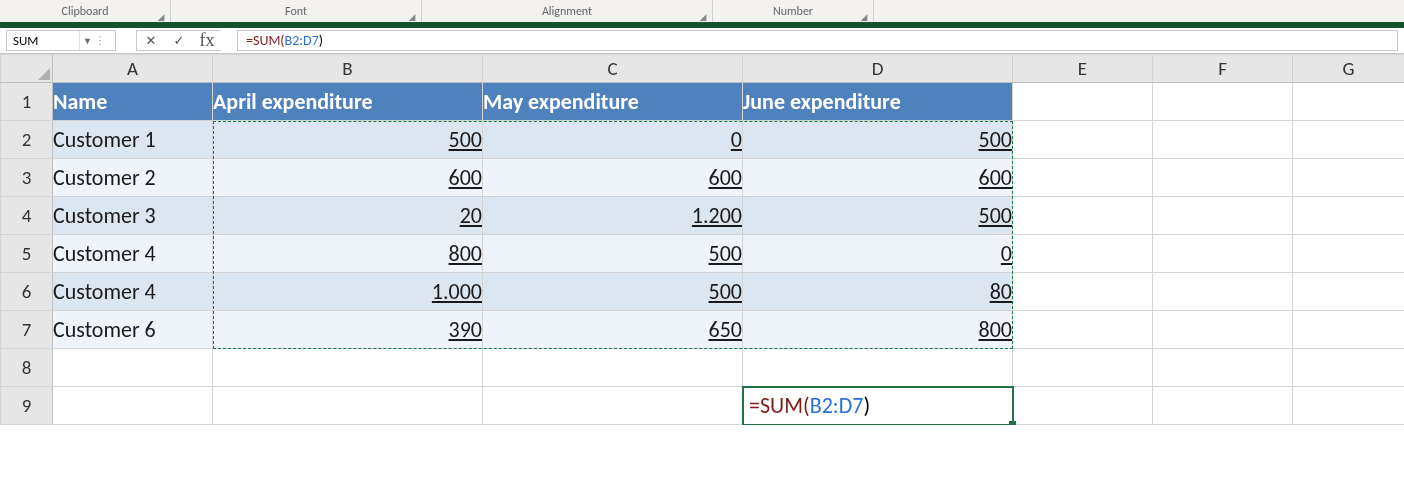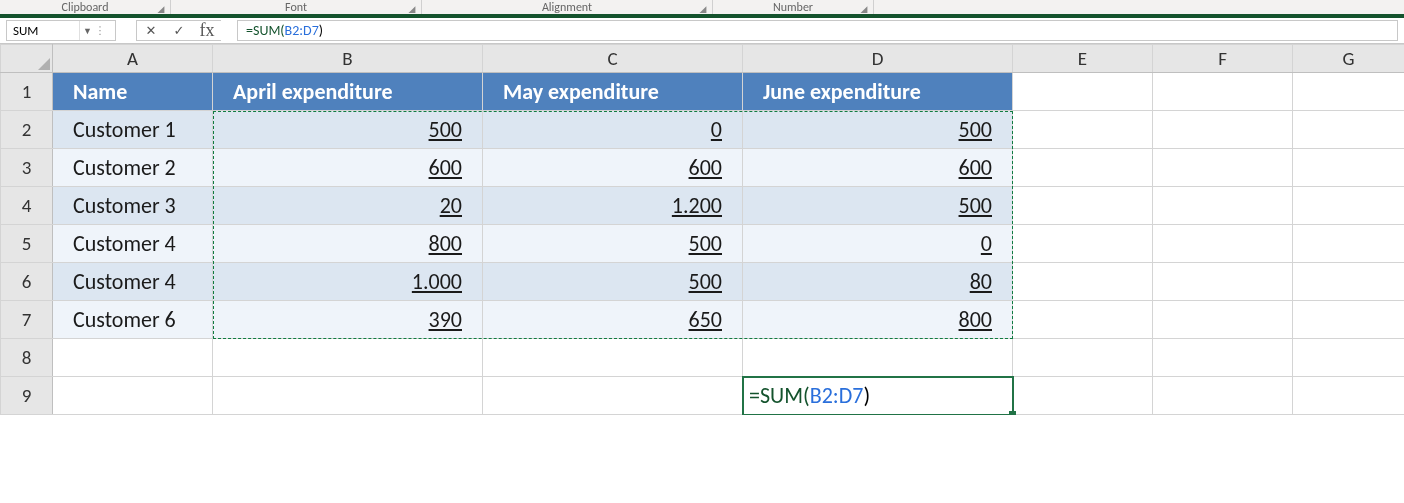--- a/index.html
+++ b/index.html
@@ -9,23 +9,23 @@
     font-size: 13px;
     background: #fff;
     color: #333;
     overflow: hidden;
   }
 
   
   .ribbon-row {
     display: flex;
     align-items: center;
-    height: 18px;
+    height: 28px;
     background: #f3f2f1;
-    border-bottom: 4px solid #14532d;
+    border-bottom: 6px solid #14532d;
     font-size: 12px;
     color: #666;
     user-select: none;
   }
   .ribbon-group {
     display: flex;
     align-items: center;
     justify-content: center;
     position: relative;
     height: 100%;
@@ -106,21 +106,21 @@
   }
   .colhead{
     background:#e6e6e6;height:28px;text-align:center;font-size:19px;color:#333;font-weight:normal;
     border-bottom:1px solid #bfbfbf;
   }
   .rowhead{
     background:#e6e6e6;width:52px;text-align:center;font-size:19px;color:#333;font-weight:normal;
     border-right:1px solid #bfbfbf;
   }
 
-  .cell-inner{padding:2px 20px;white-space:nowrap;overflow:hidden;}
+  .cell-inner{padding:2px 0;white-space:nowrap;overflow:hidden;}
   .num{text-align:right;text-decoration:underline;}
   .txt{text-align:left;}
 
   
   .hcell{background:#4f81bd;color:#fff;font-weight:bold;}
   .band1{background:#dce6f1;margin-top:20px;}
   .band0{background:#eff4fa;}
 
   
   .ants{
@@ -133,21 +133,21 @@
     box-sizing:border-box;
   }
   .active-cell .handle{
     position:absolute;right:-4px;bottom:-4px;width:7px;height:7px;background:#217346;
   }
 
   
   .formula-edit{
     display:flex;align-items:center;padding:0 6px;font-size:22px;font-family:Calibri,Arial,sans-serif;
   }
-  .tok-fn{color:#14532d;}
+  .tok-fn{color:#7f1d1d;}
   .tok-paren{color:#000;}
   .tok-ref{color:#2a6fdb;border-radius:8px;}
 </style>
 </head>
 <body>
 
 <div class="ribbon-row">
   <div class="ribbon-group" style="width:170px">
     <span>Clipboard</span>
     <span class="launcher">◢</span>

